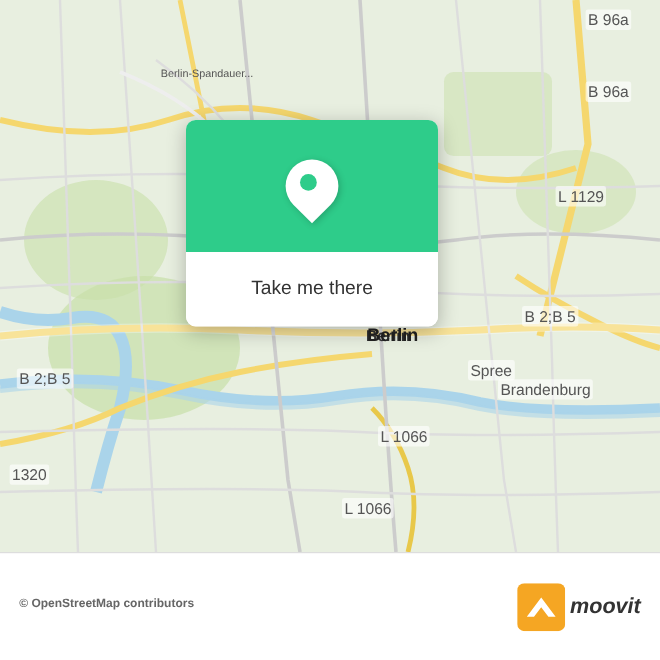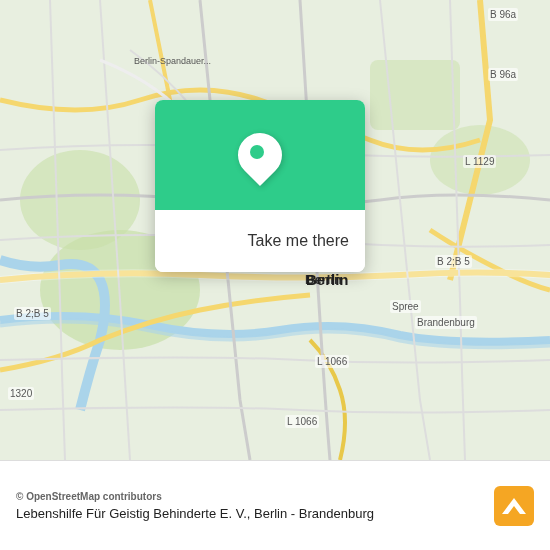--- a/index.html
+++ b/index.html
@@ -98,36 +98,36 @@
 
     #take-me-there-btn {
       width: 100%;
       padding: 10px 0;
       background: white;
       border: none;
       color: #333;
       font-size: 16px;
       font-weight: 500;
       cursor: pointer;
-      text-align: right;
+      text-align: center;
       border-radius: 4px;
     }
 
     
     .map-label {
       position: absolute;
       font-size: 13px;
       font-weight: 600;
       color: #333;
       pointer-events: none;
     }
 
     .road-label {
       position: absolute;
-      font-size: 10px;
+      font-size: 13px;
       color: #555;
       background: rgba(255,255,255,0.6);
       padding: 1px 2px;
       border-radius: 2px;
       pointer-events: none;
       white-space: nowrap;
     }
 
     
     #info-bar {
@@ -248,22 +248,22 @@
     </div>
     <div class="popup-button-area">
       <button id="take-me-there-btn">Take me there</button>
     </div>
   </div>
 </div>
 
 <div id="info-bar">
   <div class="info-text">
     <div class="osm-credit">© OpenStreetMap contributors</div>
-    <div class="info-title">Lebenshilfe Für Geistig Behinderte E. V., Berlin - Brandenburg</div>
   </div>
   <div class="moovit-logo">
     <svg width="40" height="40" viewBox="0 0 40 40">
 
       <rect width="40" height="40" rx="6" fill="#f5a623"></rect>
       <polygon points="8,28 20,12 32,28 26,28 20,20 14,28" fill="white"></polygon>
     </svg>
+    <span class="moovit-text">moovit</span>
   </div>
 </div>
 
 </body></html>

